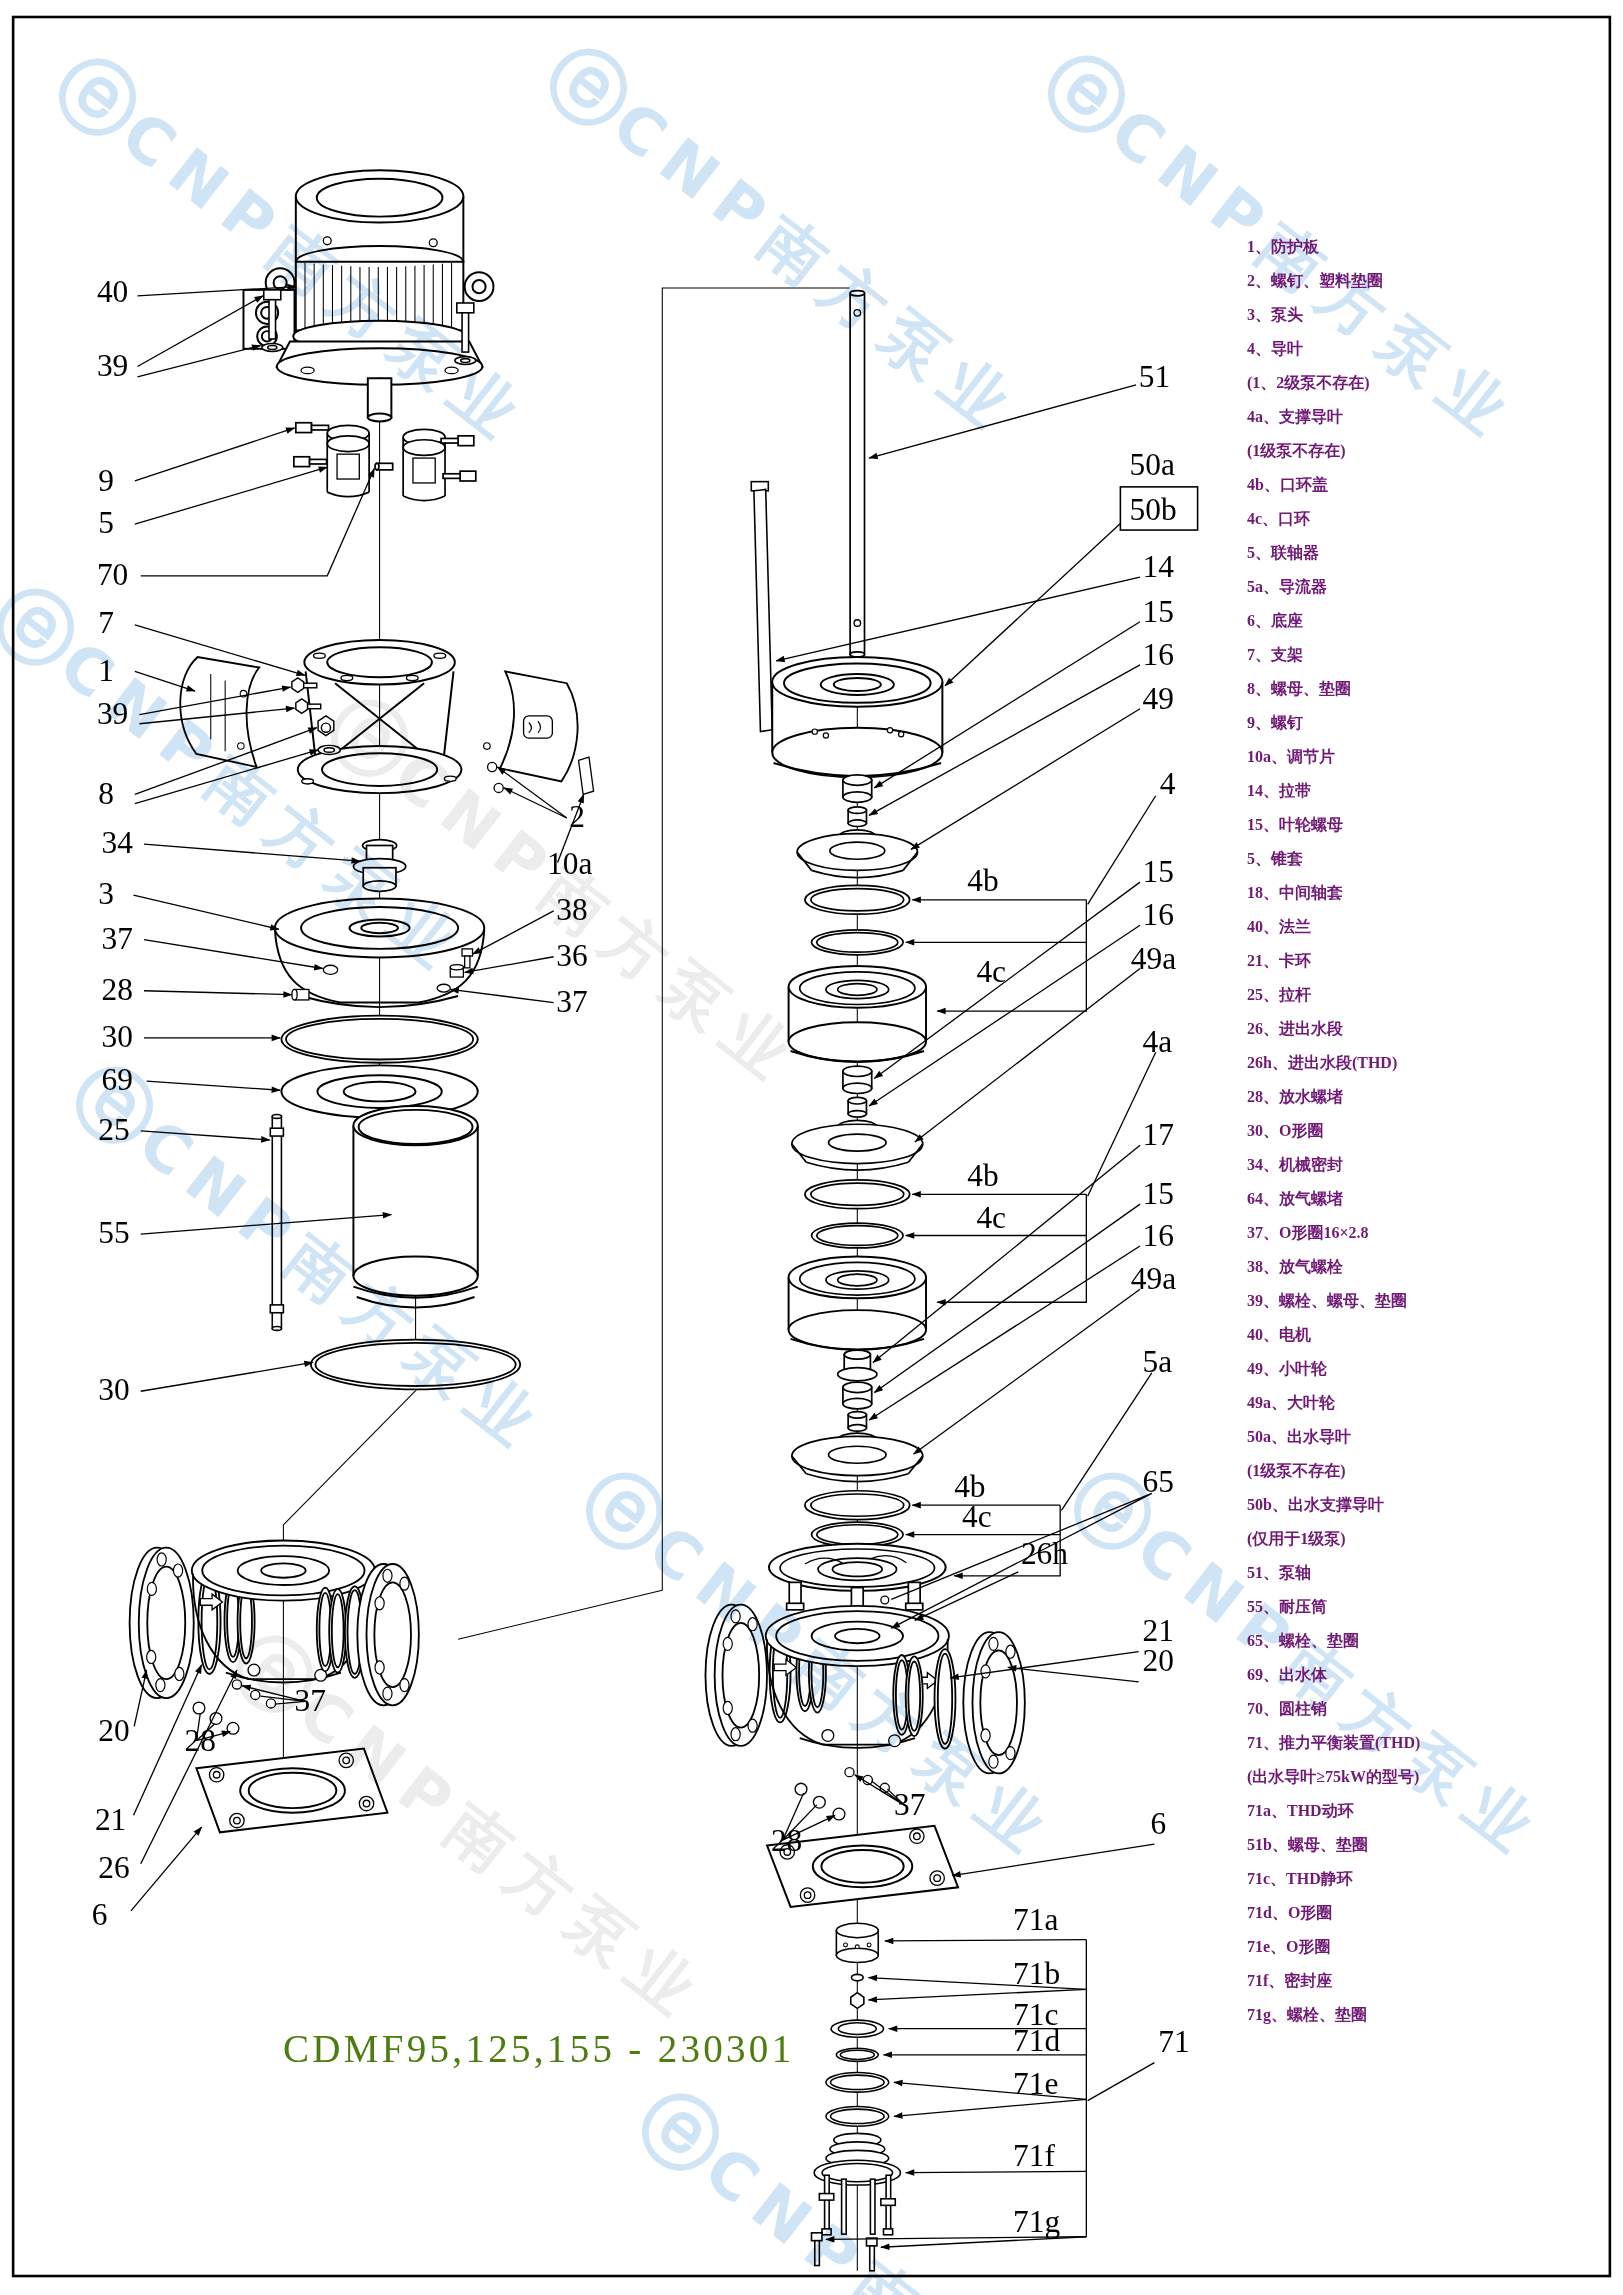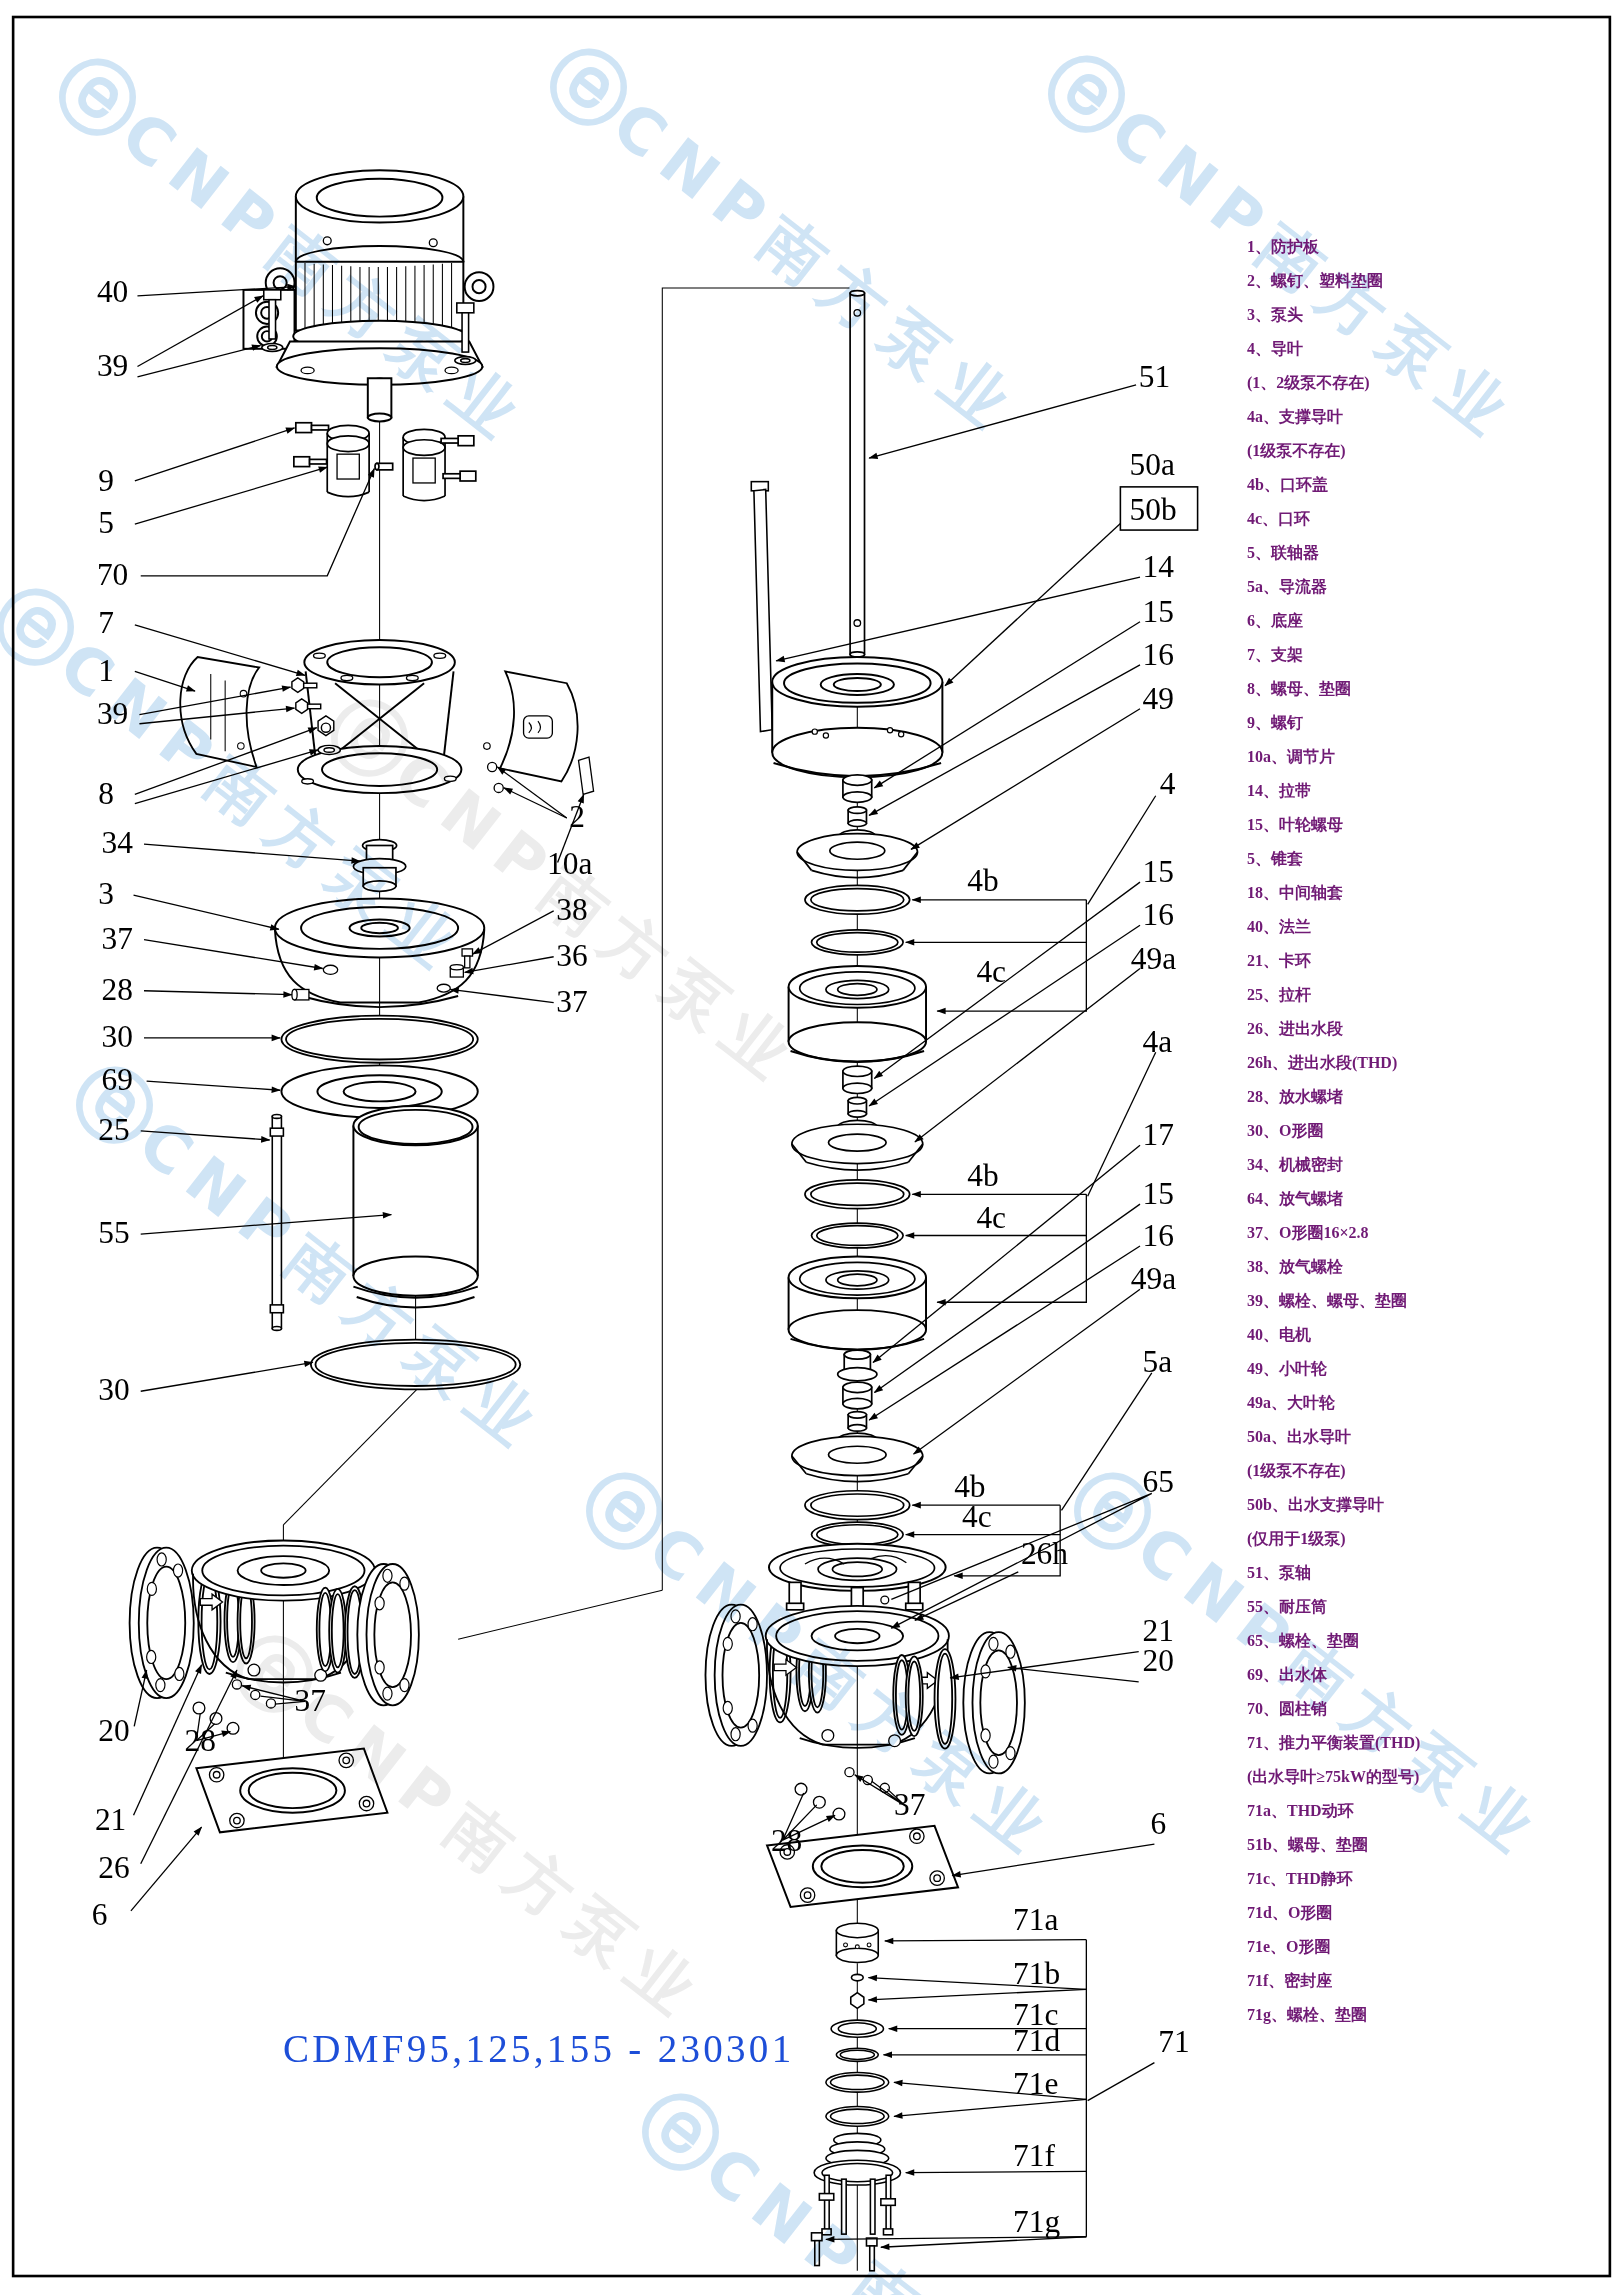--- a/index.html
+++ b/index.html
@@ -7,21 +7,21 @@
         font-family:"Liberation Serif", serif;}
   .art{position:absolute;left:0;top:0;z-index:1;}
   .wm{position:absolute;z-index:2;white-space:nowrap;font-weight:bold;
       font-family:"DejaVu Sans", sans-serif;transform-origin:0 0;transform:rotate(38deg);
       letter-spacing:0.22em;mix-blend-mode:multiply;pointer-events:none;}
   .wm .lg{font-size:1.25em;vertical-align:-3.9px;letter-spacing:0.05em;}
   .parts{position:absolute;left:1247px;top:230px;z-index:3;
          font-family:"Liberation Serif", serif;font-size:16px;color:#701a75;font-weight:bold;}
   .parts .pl-line{height:34px;line-height:34px;white-space:nowrap;}
   .title{position:absolute;left:283px;top:2026px;z-index:3;font-size:39px;
-         letter-spacing:3.3px;color:#1d4ed8;font-family:"Liberation Serif", serif;}
+         letter-spacing:3.3px;color:#4d7c0f;font-family:"Liberation Serif", serif;}
   svg text{font-family:"Liberation Serif", serif;font-size:48px;fill:#000;}
 </style>
 </head>
 <body>
 
 <div class="page">
 
   <div id="wm-layer">
       <div class="wm" style="left: 98px; top: 33px; font-size: 63px; color: rgb(207, 228, 245);"><span class="lg">ⓔ</span><span>CNP</span><span>南方泵业</span></div>
       <div class="wm" style="left: 589px; top: 23px; font-size: 63px; color: rgb(207, 228, 245);"><span class="lg">ⓔ</span><span>CNP</span><span>南方泵业</span></div>

